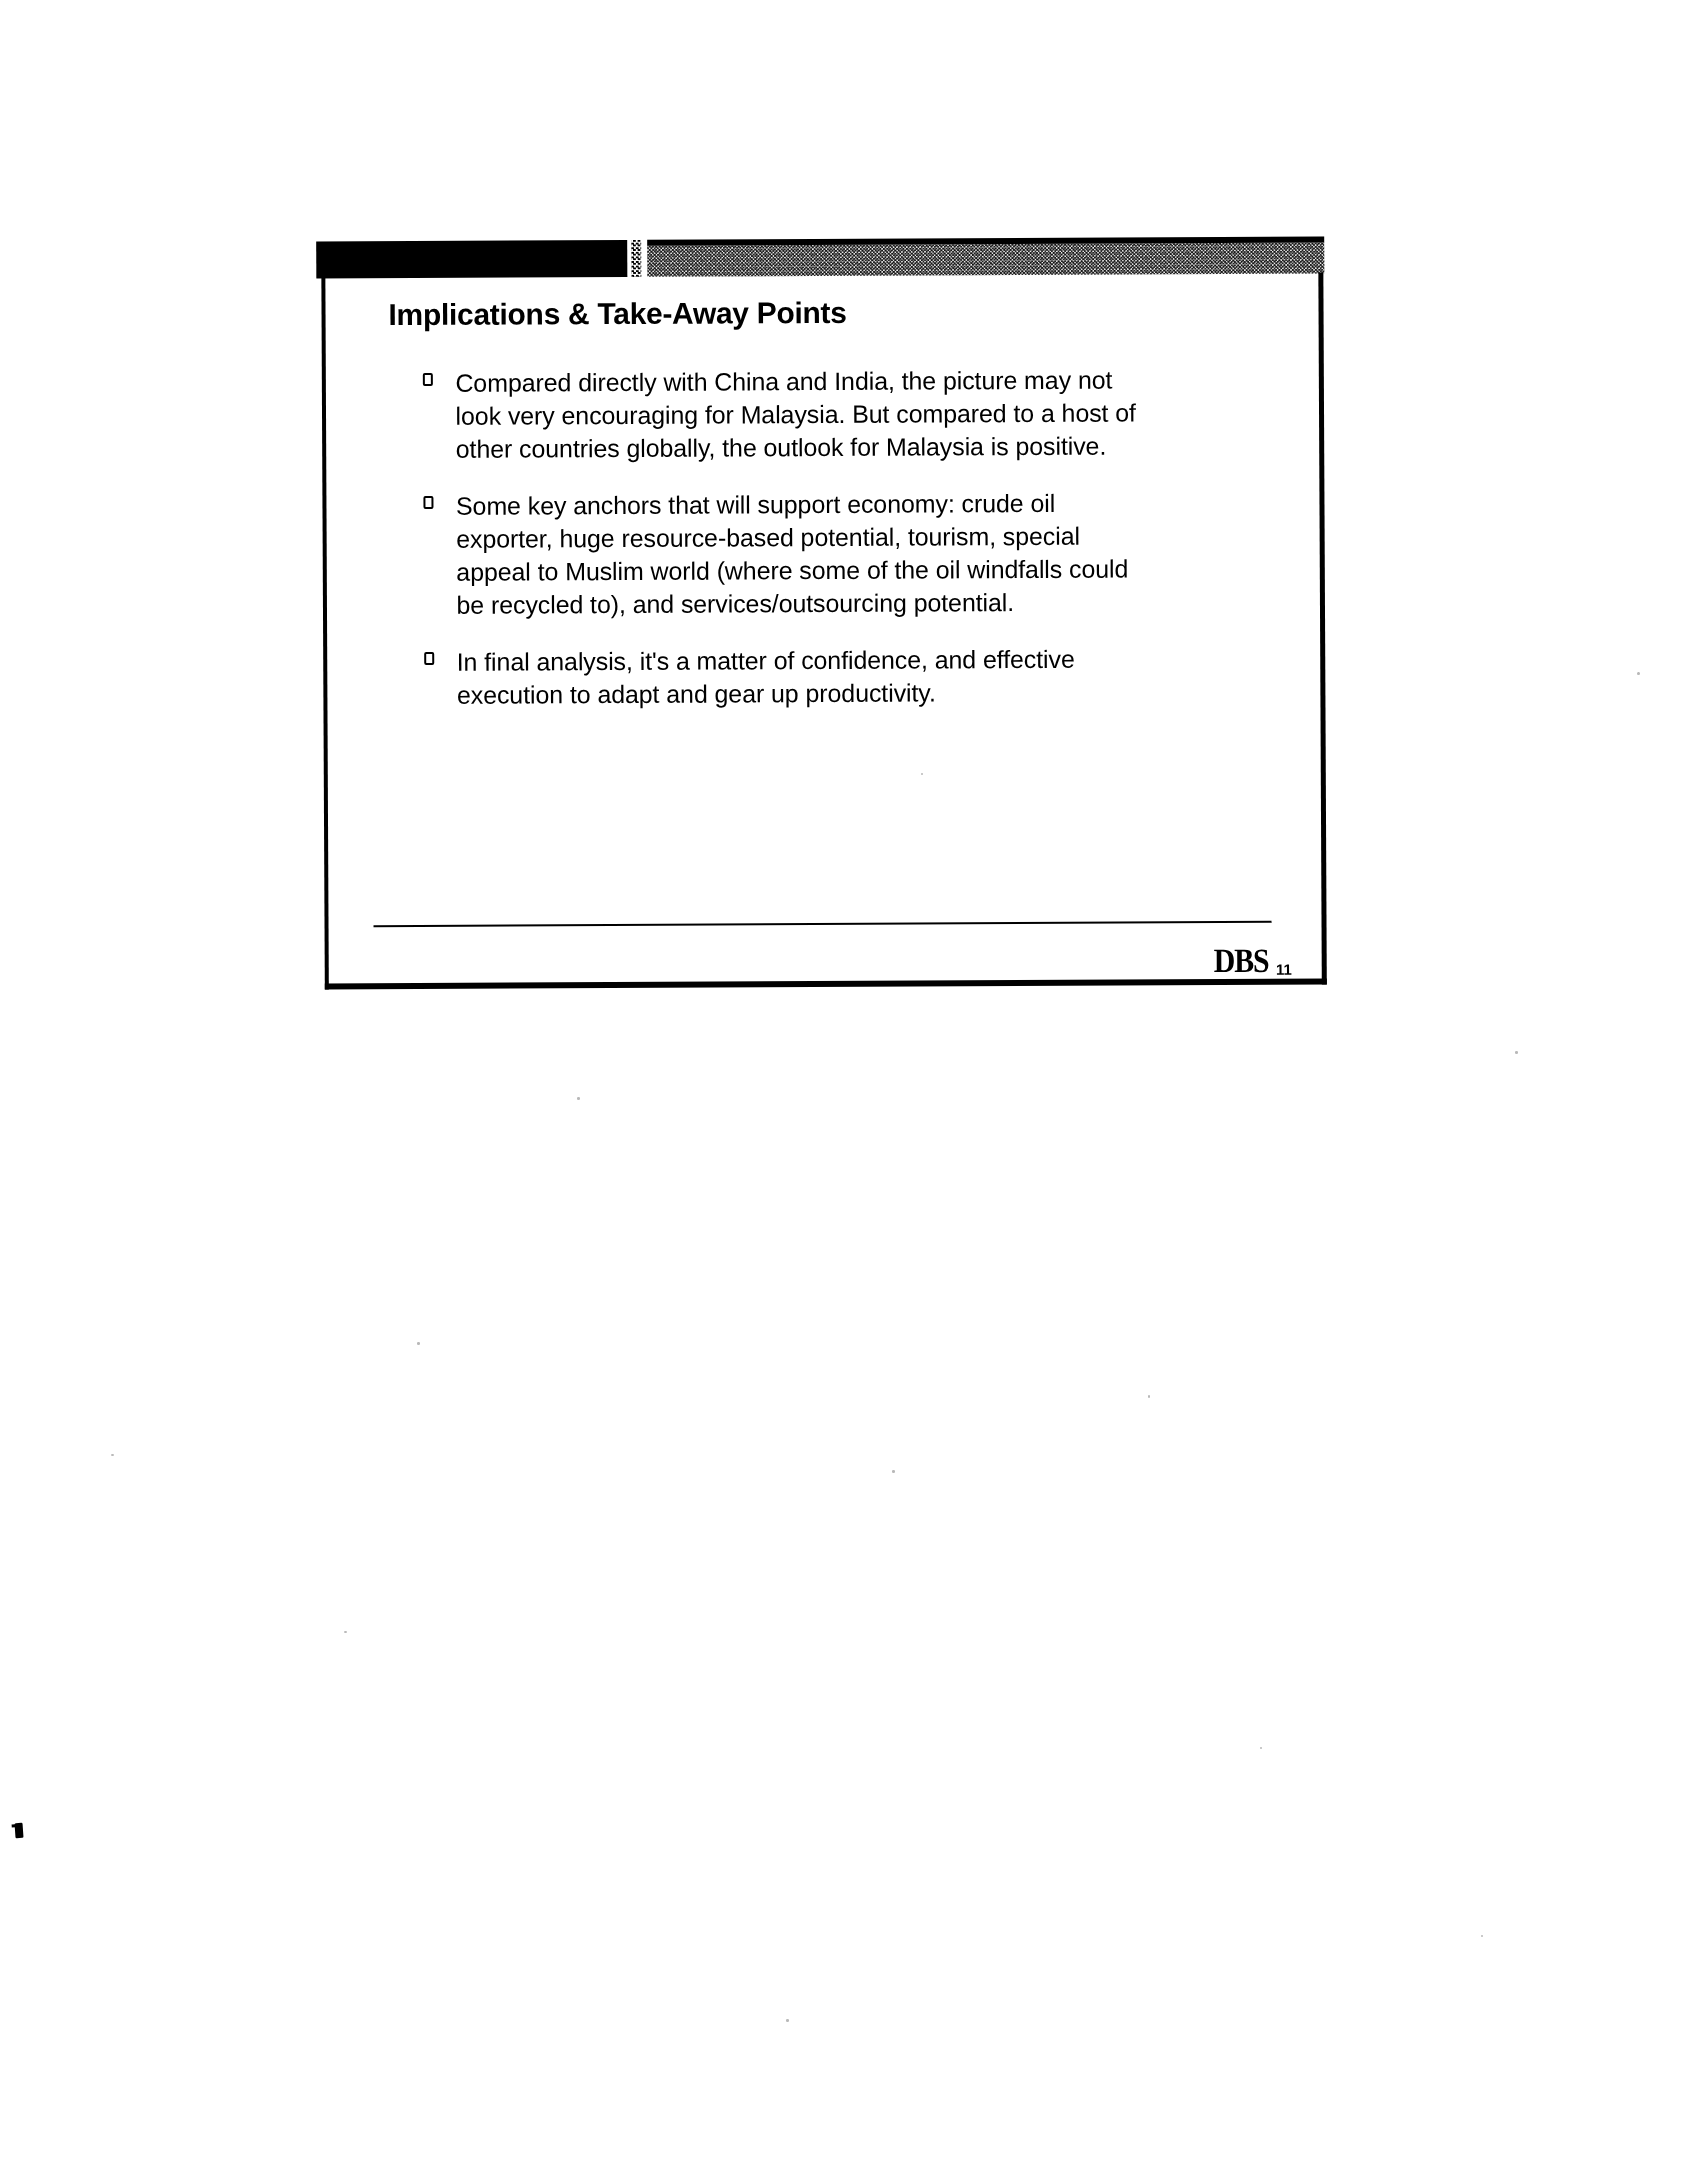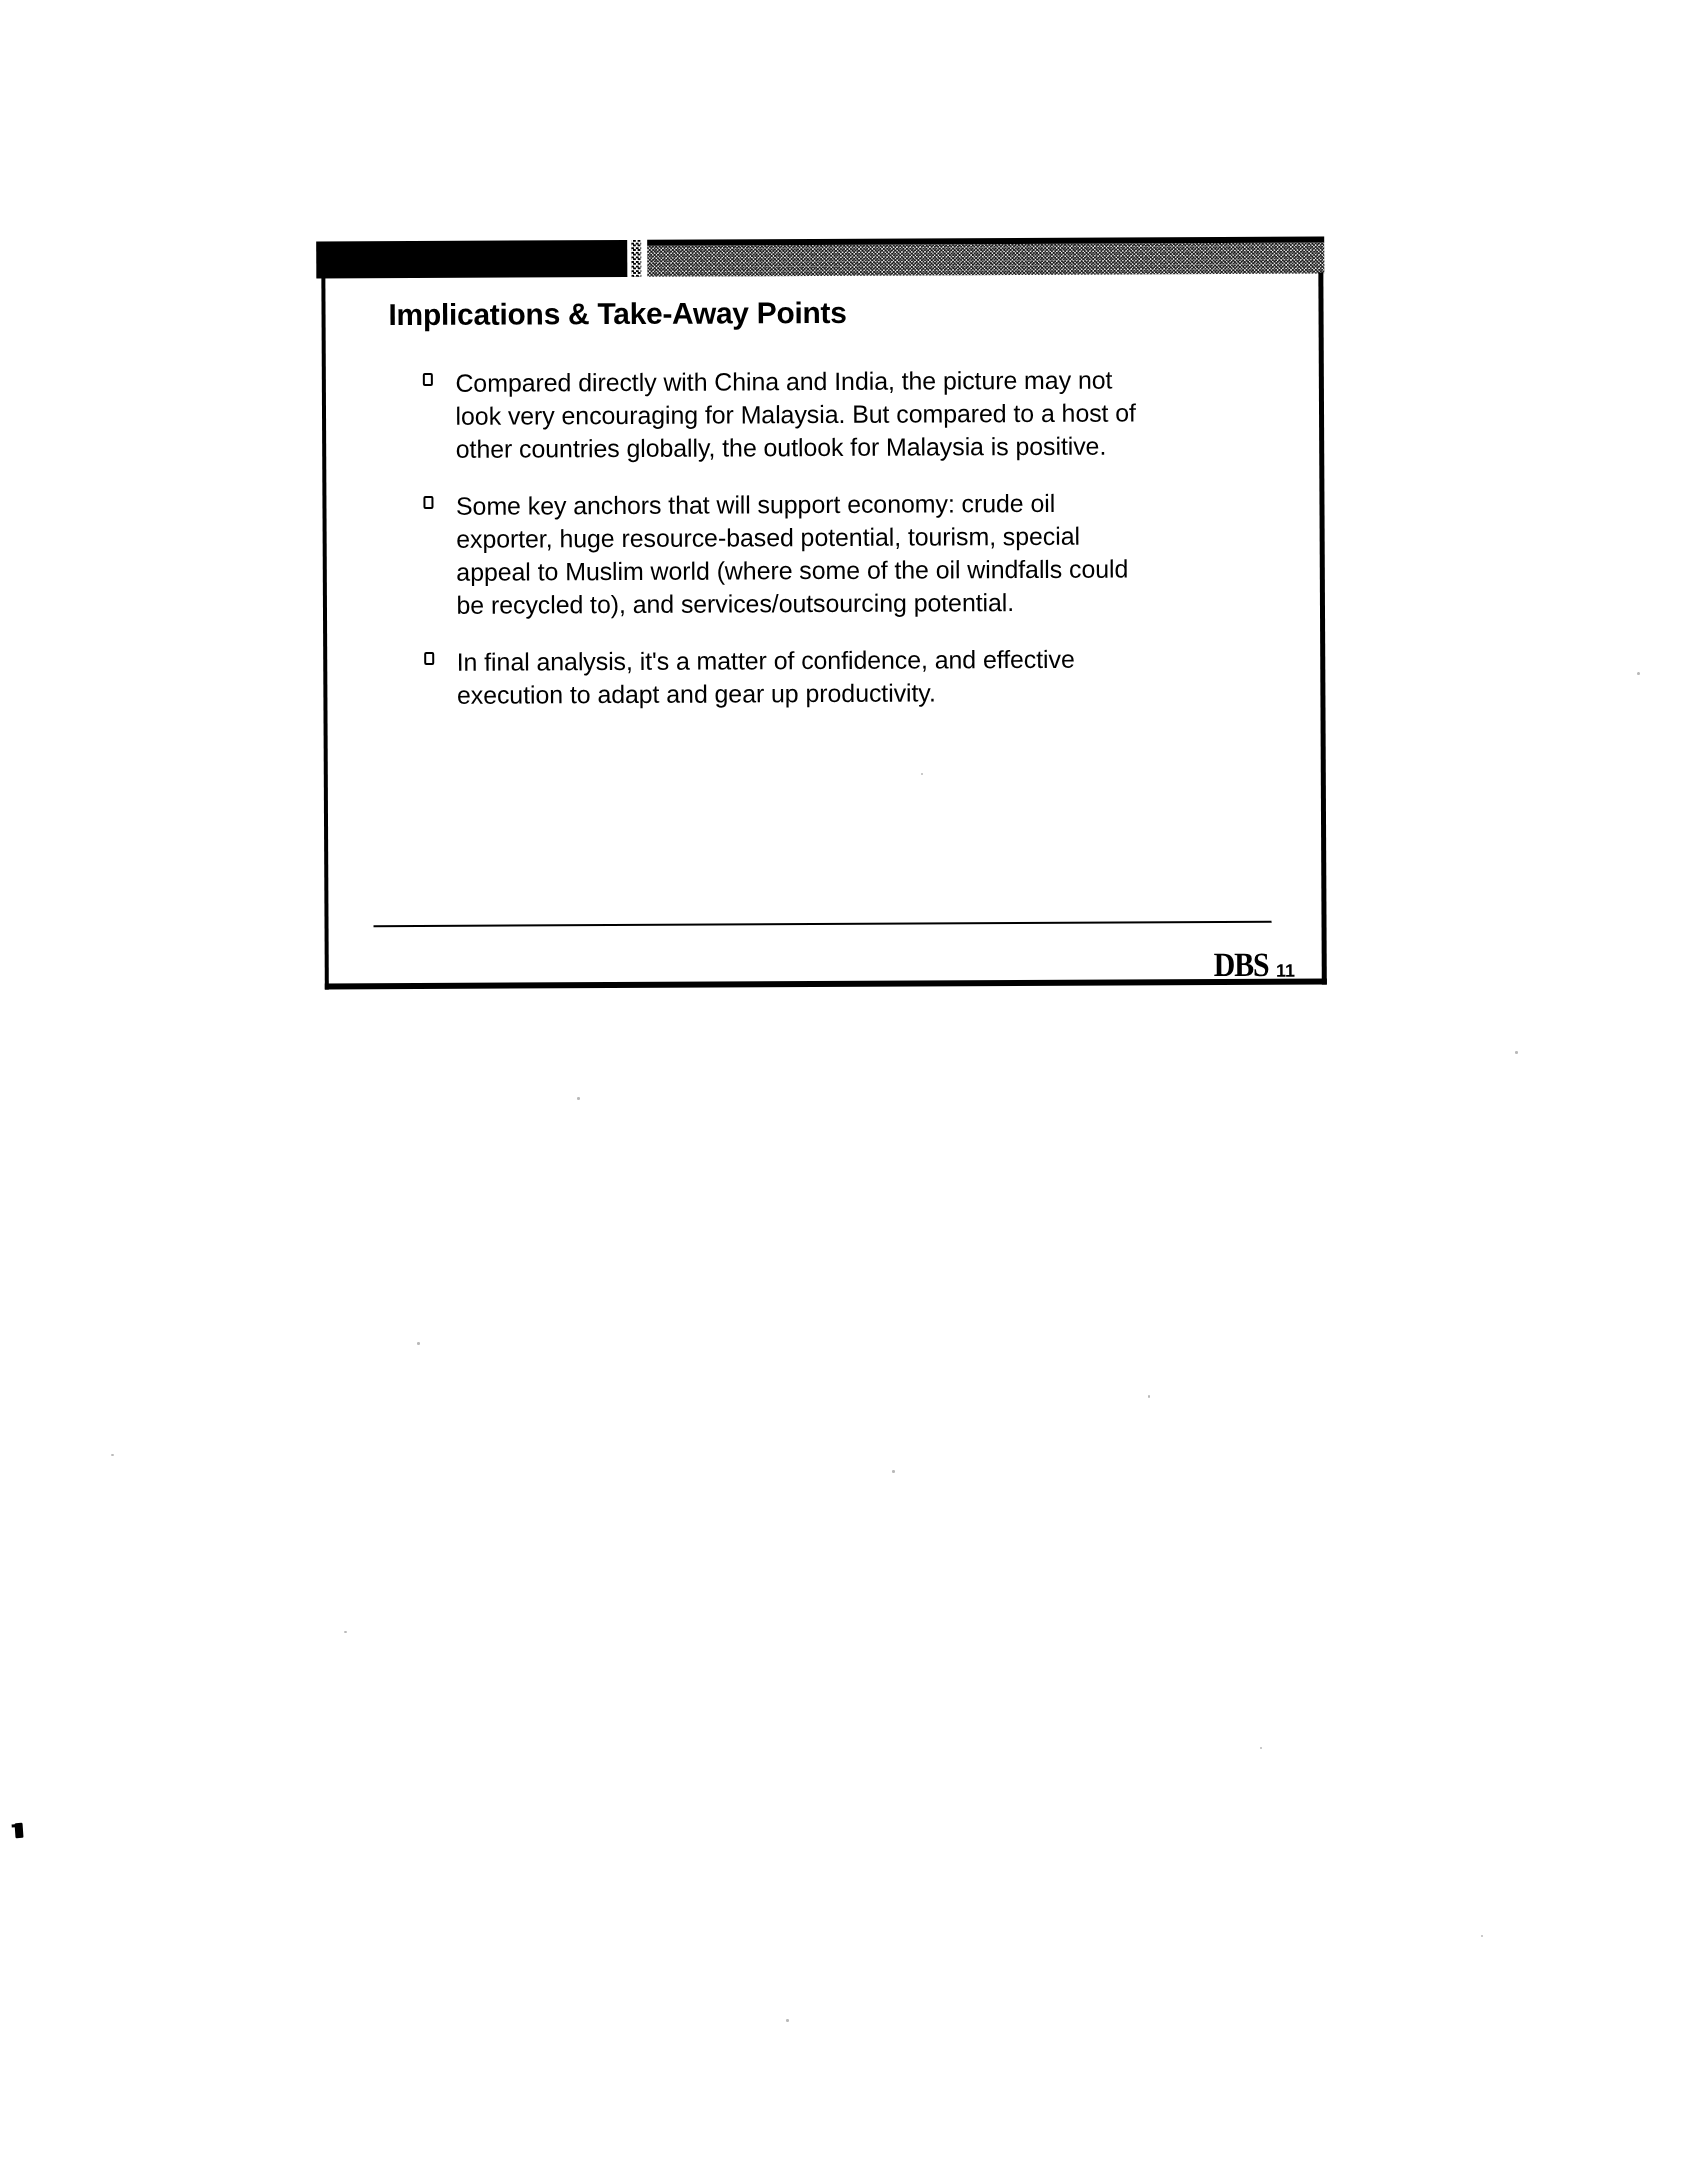--- a/index.html
+++ b/index.html
@@ -73,21 +73,21 @@
   
   .rule { position: absolute; left: 49px; top: 684px; width: 898px; height: 2px; background: #000; }
   .brand { position: absolute; left: 889px; top: 696px; display: flex; align-items: flex-end; }
   .dbs {
     font-family: "Liberation Serif", serif;
     font-weight: bold; font-size: 34px; line-height: 1;
     letter-spacing: -1.3px;
     transform: scaleX(0.88); transform-origin: left top;
     display: inline-block;
   }
-  .pagenum { font-size: 18px; font-weight: bold; margin: 28px 0 0 0; }
+  .pagenum { font-size: 15px; font-weight: bold; margin: 28px 0 0 0; }
 
   
   .stray {
     position: absolute; left: 14.6px; top: 1823px;
     width: 8px; height: 14.6px; background: #000;
     border-radius: 1.3px;
     transform: rotate(-4deg);
   }
   .stray::before {
     content: ""; position: absolute; left: -3.3px; top: 0.7px;

